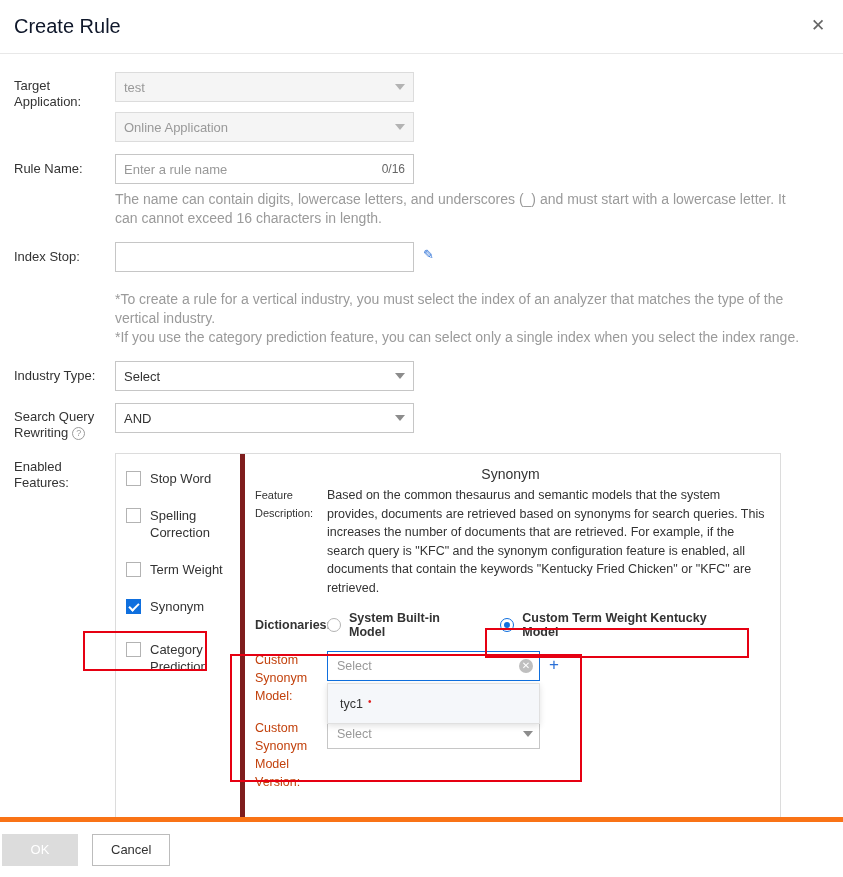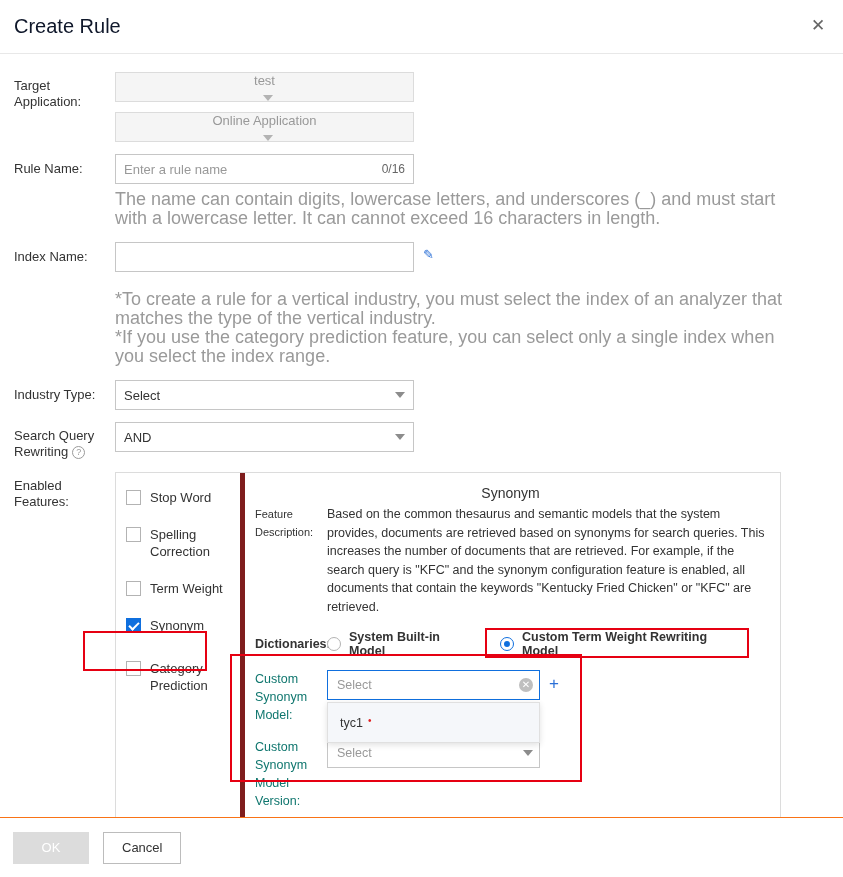--- a/index.html
+++ b/index.html
@@ -79,36 +79,35 @@
     align-items: center;
     padding: 0 8px;
     font-size: 13px;
     color: #333;
     position: relative;
   }
   .ctl.disabled {
     background: #f5f5f5;
     color: #999999;
     border-color: #dcdcdc;
-    flex-direction: column;
   }
   .ctl .val { flex: 1 1 auto; overflow: hidden; white-space: nowrap; }
   .ctl .ph { color: #999999; }
   .ctl .counter { color: #666; font-size: 12px; margin-left: 6px; }
   .caret {
     width: 0; height: 0;
     border-left: 5px solid transparent;
     border-right: 5px solid transparent;
     border-top: 6px solid #8c8c8c;
     margin-left: 6px;
     flex: 0 0 auto;
   }
   .caret.light { border-top-color: #b3b3b3; }
   .hint {
-    font-size: 18px;
+    font-size: 14px;
     color: #9a9a9a;
     line-height: 19px;
     margin-top: 6px;
     width: 690px;
   }
   .edit-icon {
     position: absolute;
     left: 308px;
     top: 5px;
     width: 16px; height: 16px;
@@ -228,21 +227,21 @@
   }
   .radio-lbl { margin: 0 22px 0 8px; font-size: 12.5px; color: #333; }
 
   .sub-row {
     display: flex;
     align-items: flex-start;
     margin-top: 12px;
   }
   .sub-lbl {
     width: 72px; flex: 0 0 72px;
-    font-size: 12.5px; color: #0f766e; line-height: 18px;
+    font-size: 12.5px; color: #c2410c; line-height: 18px;
   }
   .sel-ctl {
     width: 213px;
     height: 30px;
     border: 1px solid #c6c6c6;
     background: #fff;
     display: flex; align-items: center;
     padding: 0 6px 0 9px;
     font-size: 12.5px;
     color: #999;
@@ -290,24 +289,24 @@
   
   .ann {
     position: absolute;
     border: 2px solid #e60012;
     pointer-events: none;
     z-index: 30;
   }
   
   .dlg-footer {
     flex: 0 0 60px;
-    border-top: 1px solid #f97316;
+    border-top: 5px solid #f97316;
     display: flex;
     align-items: center;
-    padding-left: 13px;
+    padding-left: 2px;
     gap: 14px;
     background: #fff;
   }
   .btn {
     height: 32px;
     min-width: 76px;
     padding: 0 18px;
     font-size: 13px;
     display: flex; align-items: center; justify-content: center;
     cursor: pointer;
@@ -355,21 +354,21 @@
       <div class="fields">
         <div class="ctl">
           <span class="val ph">Enter a rule name</span>
           <span class="counter">0/16</span>
         </div>
         <div class="hint">The name can contain digits, lowercase letters, and underscores (_) and must start with a lowercase letter. It can cannot exceed 16 characters in length.</div>
       </div>
     </div>
 
     <div class="row" style="margin-top:14px">
-      <div class="lbl">Index Name:</div>
+      <div class="lbl">Index Stop:</div>
       <div class="fields">
         <div class="ctl">
           <span class="val"></span>
         </div>
         <div class="edit-icon">✎</div>
         <div class="hint" style="margin-top:18px">*To create a rule for a vertical industry, you must select the index of an analyzer that matches the type of the vertical industry.</div>
         <div class="hint" style="margin-top:0">*If you use the category prediction feature, you can select only a single index when you select the index range.</div>
       </div>
     </div>
 
@@ -428,21 +427,21 @@
             <div class="desc-row">
               <div class="desc-lbl">Feature Description:</div>
               <div class="desc-txt">Based on the common thesaurus and semantic models that the system provides, documents are retrieved based on synonyms for search queries. This increases the number of documents that are retrieved. For example, if the search query is "KFC" and the synonym configuration feature is enabled, all documents that contain the keywords "Kentucky Fried Chicken" or "KFC" are retrieved.</div>
             </div>
 
             <div class="dict-row">
               <div class="dict-lbl">Dictionaries:</div>
               <span class="radio"></span>
               <span class="radio-lbl">System Built-in Model</span>
               <span class="radio sel"></span>
-              <span class="radio-lbl">Custom Term Weight Rewriting Model</span>
+              <span class="radio-lbl">Custom Term Weight Kentucky Model</span>
             </div>
 
             <div class="sub-row">
               <div class="sub-lbl">Custom Synonym Model:</div>
               <div style="position:relative;">
                 <div class="sel-ctl focused">
                   <span style="flex:1 1 auto">Select</span>
                   <span class="clear-x">✕</span>
                 </div>
                 <div class="dropdown">

